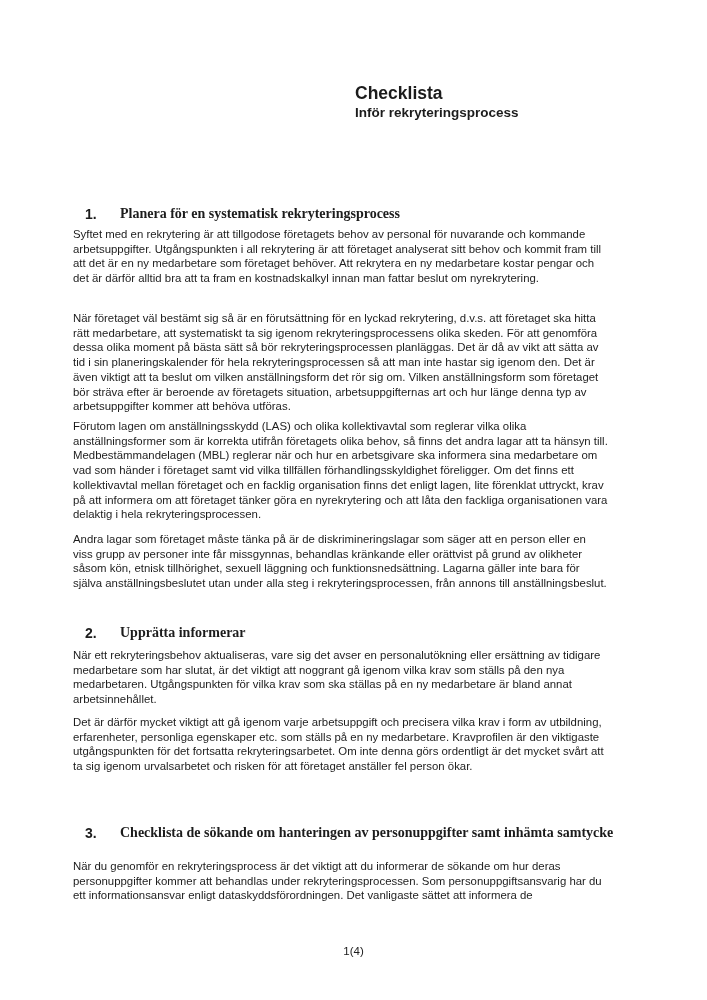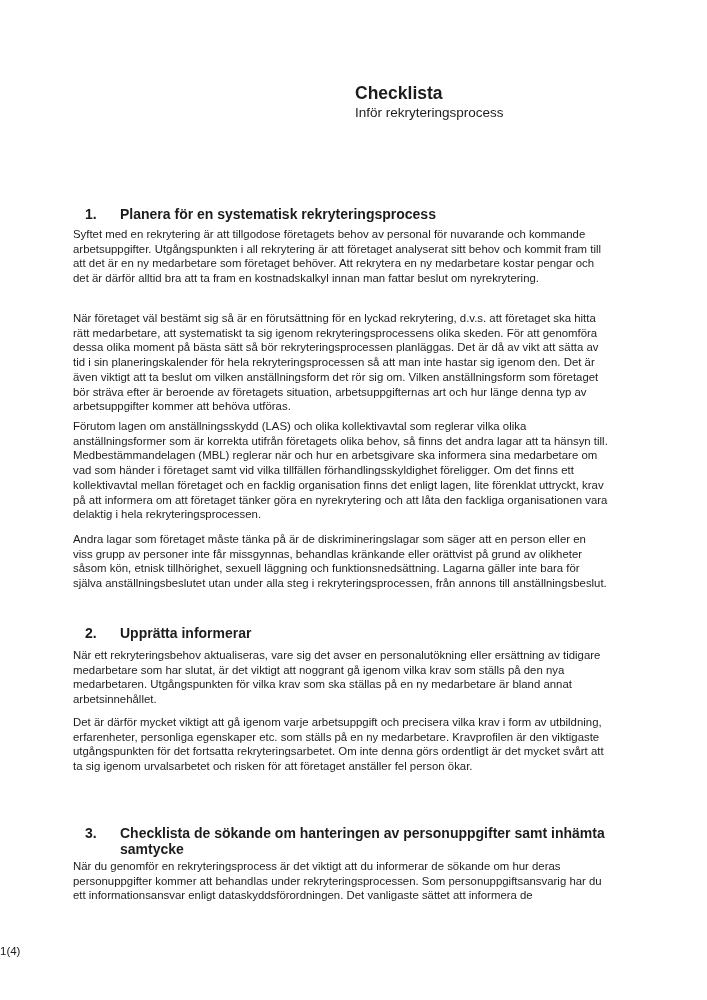--- a/index.html
+++ b/index.html
@@ -24,51 +24,54 @@
   .doc-title {
     font-size: 17.5px;
     font-weight: bold;
     line-height: 21px;
     white-space: nowrap;
   }
   .doc-subtitle {
     font-size: 13.5px;
     line-height: 17px;
     white-space: nowrap;
+    font-weight: bold;
   }
   .sec-heading {
     position: absolute;
     left: 85px;
     width: 535px;
     display: flex;
     font-weight: bold;
     font-size: 14px;
     line-height: 16px;
   }
   .sec-num {
     flex: 0 0 35px;
     width: 35px;
   }
   .sec-title {
     flex: 1 1 auto;
+    font-family: Liberation Serif, serif;
   }
   .para {
     position: absolute;
     left: 73px;
     width: 535px;
     margin: 0;
     font-size: 11.4px;
     line-height: 14.7px;
     text-align: left;
   }
   .page-footer {
     position: absolute;
     left: 0;
     top: 944px;
     width: 100%;
+    text-align: center;
     font-size: 11.5px;
     line-height: 14px;
   }
 </style>
 </head>
 <body>
 
 <div class="page">
 
   <header class="title-block">

